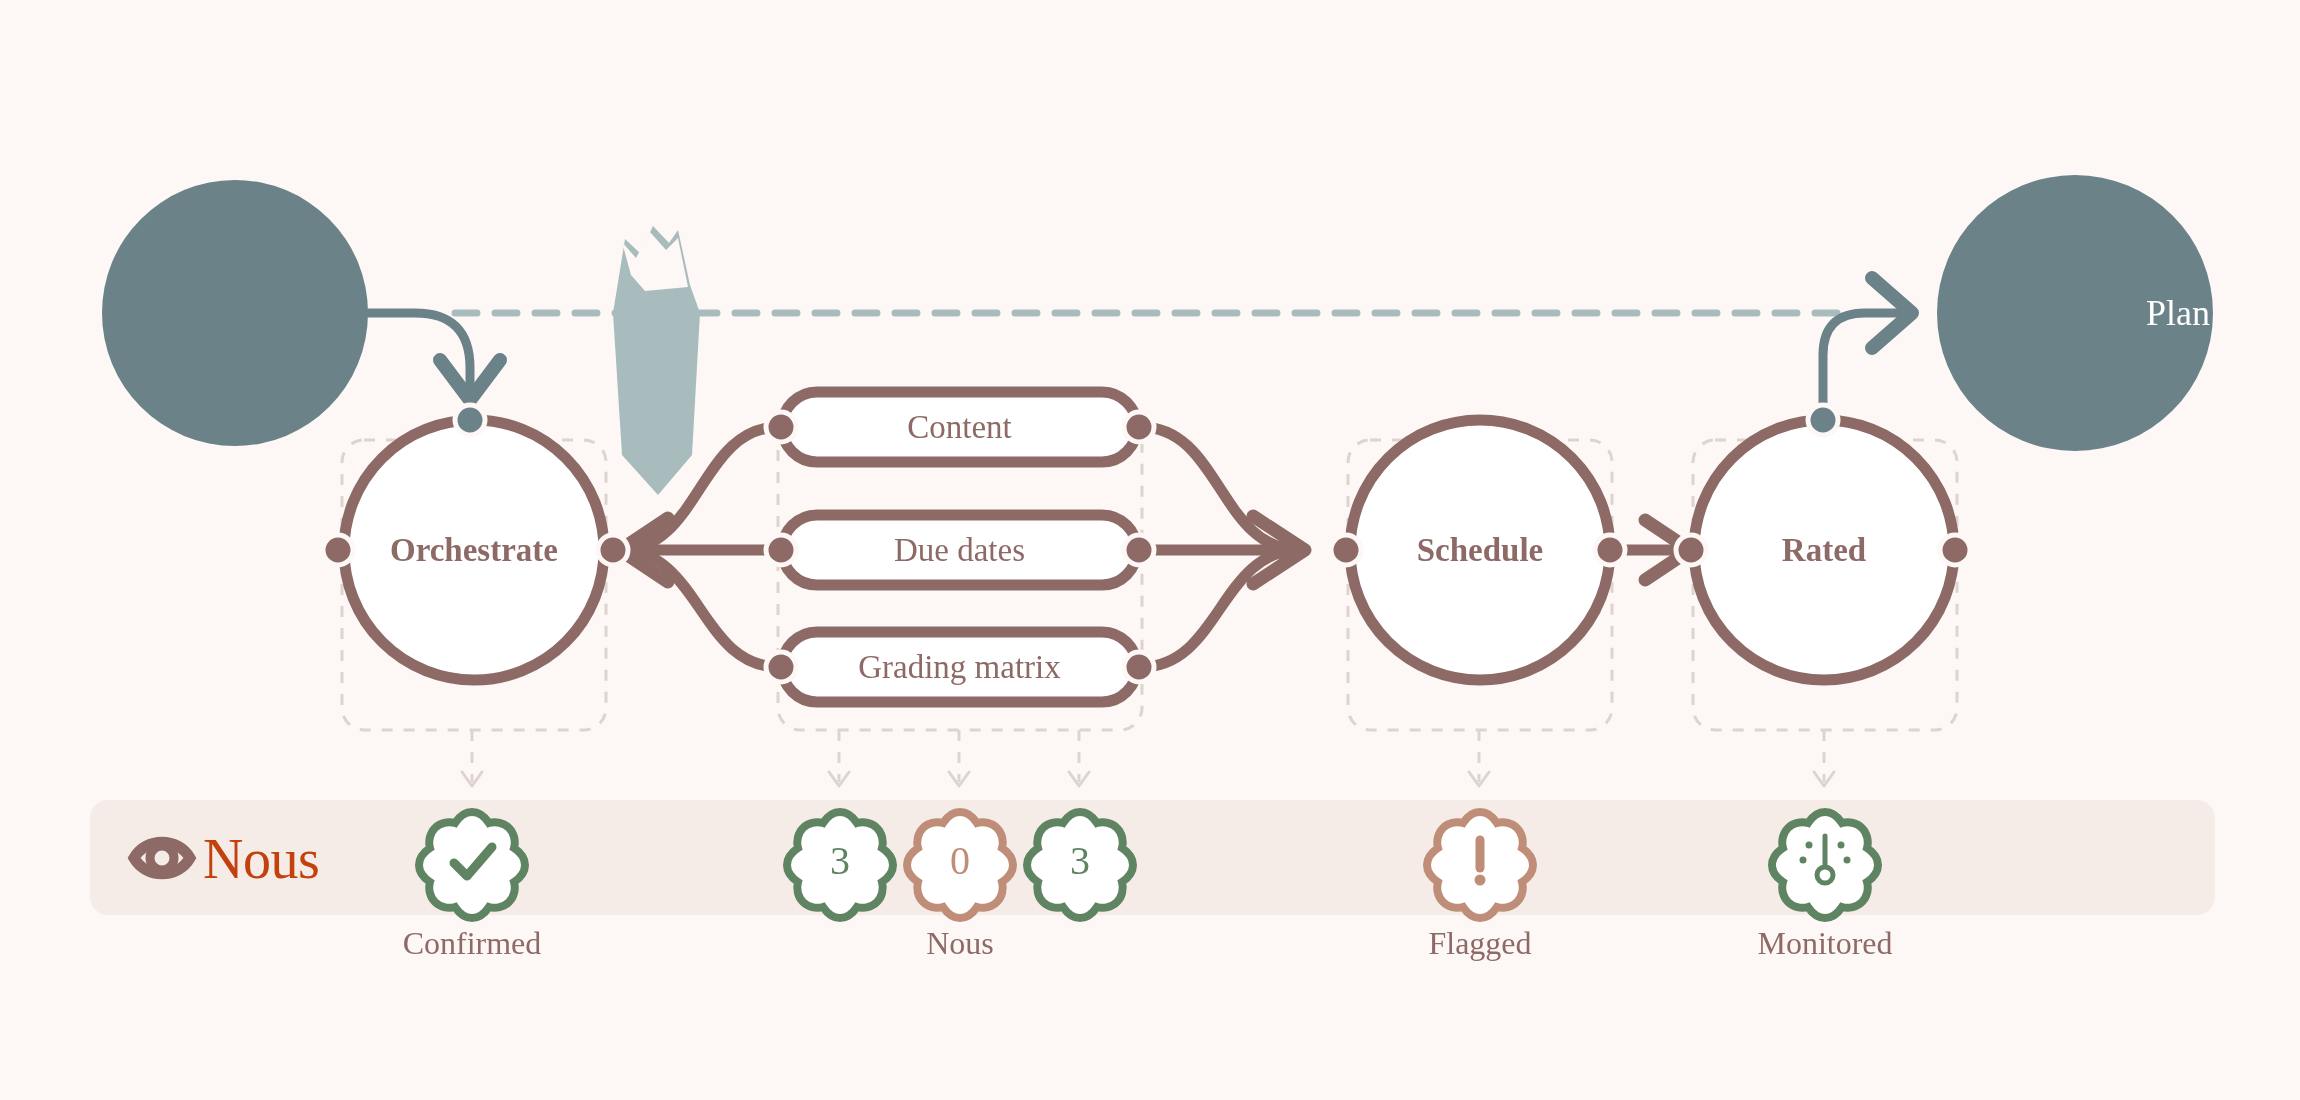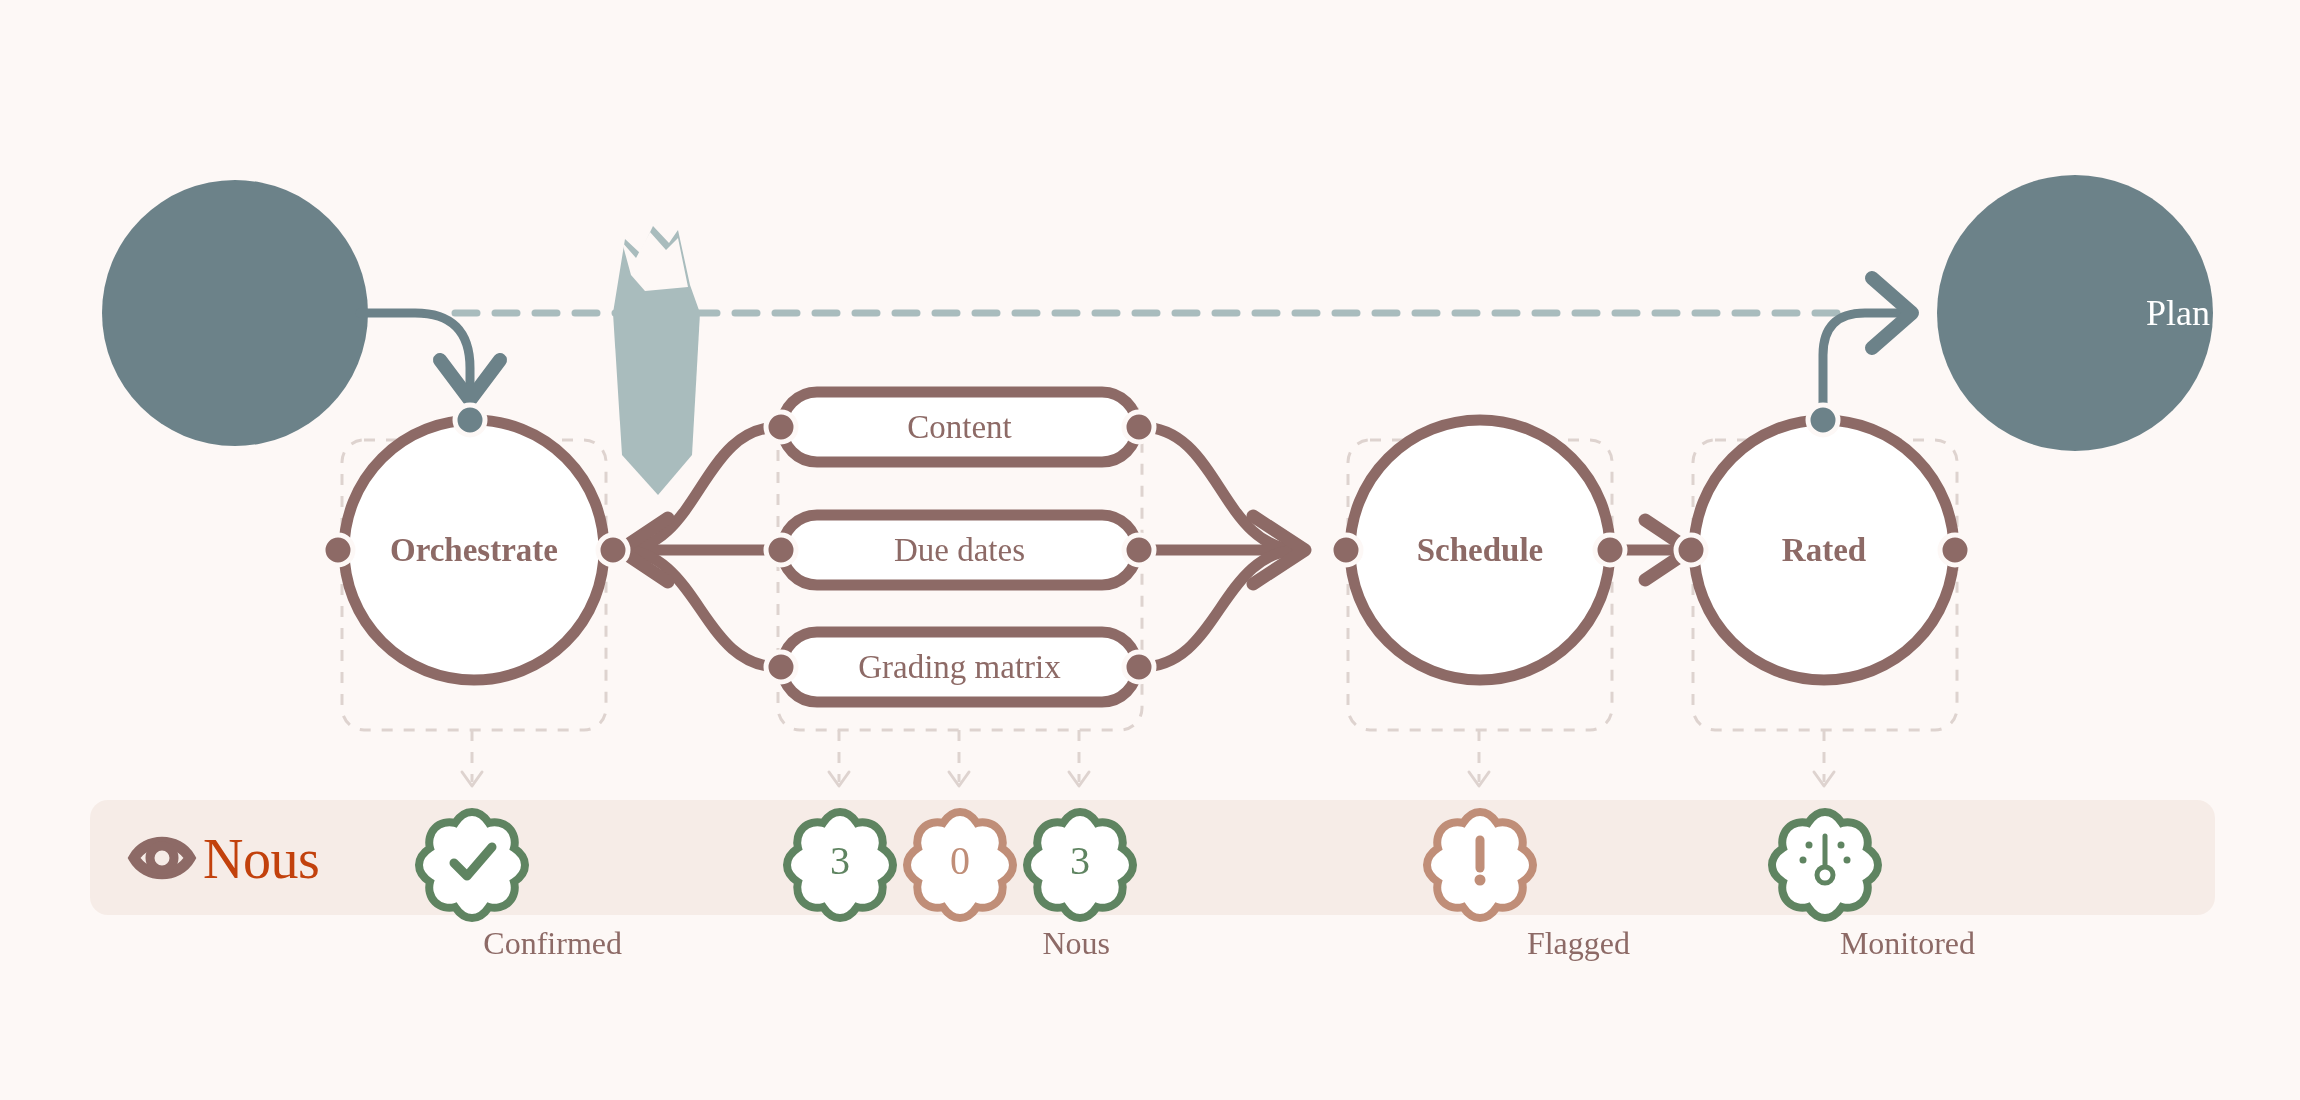--- a/index.html
+++ b/index.html
@@ -50,21 +50,21 @@
     font-size:56px;
     letter-spacing:-0.5px;
     white-space:nowrap;
     pointer-events:none;
   }
   .metric-caption{
     position:absolute;
     color:#8d6a66;
     font-family:"Liberation Serif", serif;
     font-size:32px;
-    text-align:right;
+    text-align:center;
     white-space:nowrap;
     pointer-events:none;
   }
   .badge-num{
     font-family:"Liberation Serif", serif;
     font-size:40px;
   }
 </style>
 </head>
 <body>

